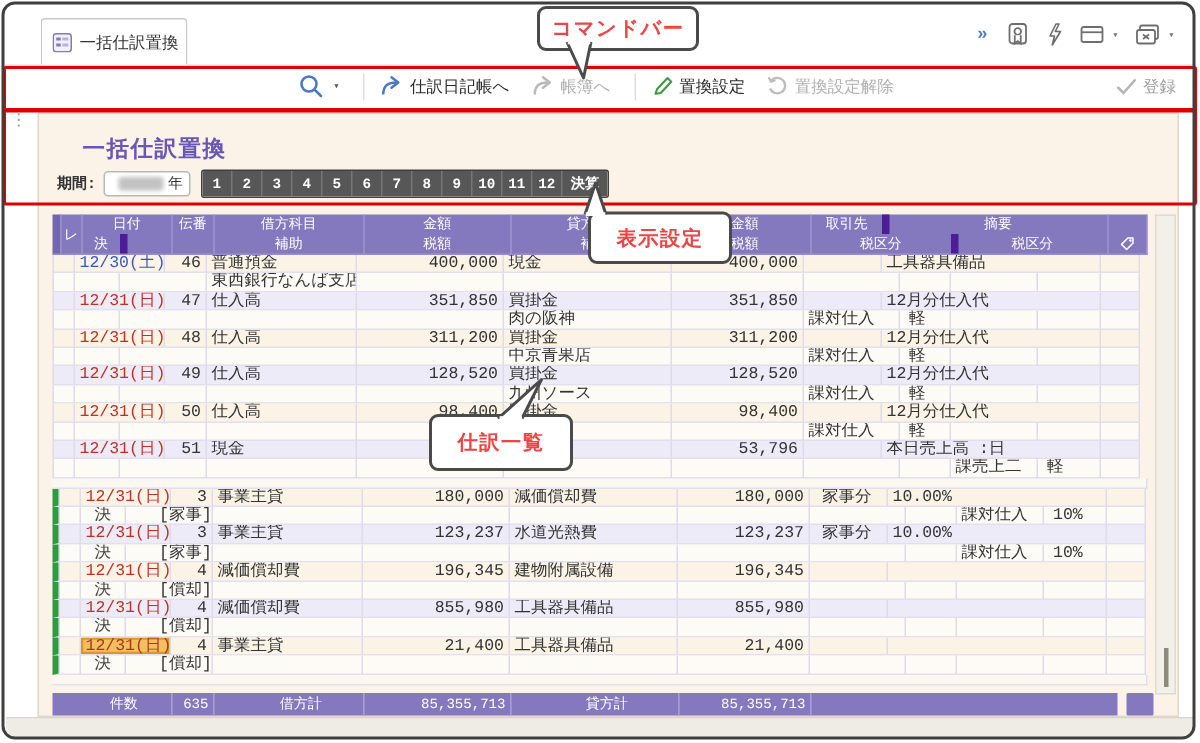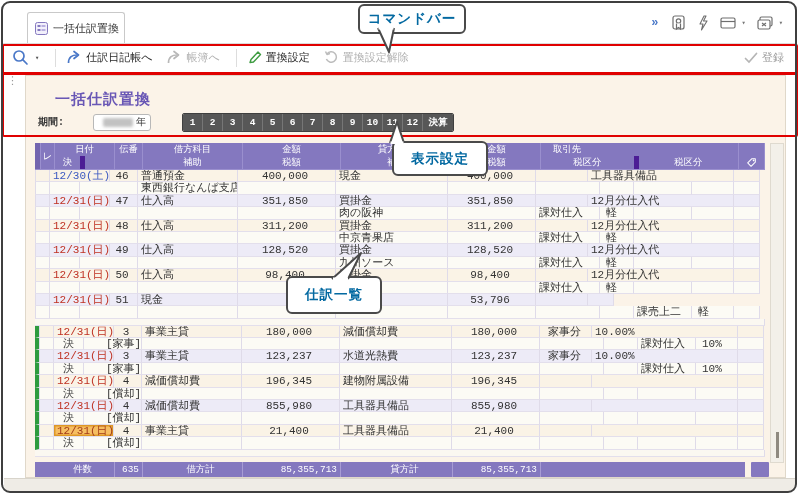--- a/index.html
+++ b/index.html
@@ -5,32 +5,32 @@
   html,body{margin:0;padding:0;background:#fff;}
   .stage{position:relative;width:800px;height:495px;font-family:Liberation Mono, monospace;overflow:hidden;background:#fff;}
   .win-border{position:absolute;left:1px;top:1px;width:792px;height:488px;border:2px solid #3f3f3f;border-radius:9px;pointer-events:none;z-index:50;}
   
   .tabbar{position:absolute;left:3px;top:3px;width:794px;height:40px;background:#fff;border-bottom:1px solid #dcdcdc;}
   .tab{position:absolute;left:24px;top:9px;height:31px;width:98px;background:#fff;border:1px solid #c9c9c9;border-bottom:none;border-radius:3px 3px 0 0;display:flex;align-items:center;gap:5px;padding-left:7px;box-sizing:border-box;font-size:11px;color:#333;}
   .top-icons{position:absolute;right:14px;top:12px;display:flex;align-items:center;gap:11px;color:#6e6e6e;}
   .chevrons{color:#4a78c8;font-size:12px;font-weight:bold;letter-spacing:-1px;margin-right:2px;}
   .caret{font-size:7px;color:#777;margin-left:-5px;}
   
-  .toolbar{position:absolute;left:3px;top:44px;width:794px;height:27px;background:#fff;display:flex;align-items:center;padding-left:9px;box-sizing:border-box;font-size:11px;color:#2b2b2b;}
+  .toolbar{position:absolute;left:3px;top:44px;width:794px;height:27px;background:#fff;display:flex;align-items:center;padding-left:9px;box-sizing:border-box;font-size:11px;color:#2b2b2b;justify-content:center;}
   .tb-item{display:flex;align-items:center;gap:4px;margin-right:14px;cursor:default;}
   .tb-item.disabled{color:#b0b0b0;}
   .tb-sep{width:1px;height:18px;background:#ddd;margin:0 10px 0 2px;}
   .tb-register{position:absolute;right:13px;top:0;height:27px;display:flex;align-items:center;gap:4px;color:#9d9d9d;}
   
   .redbox{position:absolute;border:2.5px solid #e00000;border-radius:2px;pointer-events:none;z-index:30;}
   
   .card{position:absolute;left:25px;top:75px;width:761px;height:403px;background:#fbf3e8;border:1px solid #e0d8ca;box-sizing:border-box;}
   .grip{position:absolute;left:7px;top:76px;color:#9a9a9a;font-size:11px;line-height:10px;}
   .panel-title{position:absolute;left:55px;top:90px;font-size:15px;font-weight:bold;color:#6957b5;letter-spacing:1px;}
-  .period-row{position:absolute;left:38px;top:113px;height:18px;display:flex;align-items:center;font-size:10px;color:#333;gap:24px;}
+  .period-row{position:absolute;left:38px;top:113px;height:18px;display:flex;align-items:center;font-size:10px;color:#333;}
   .period-label{font-weight:bold;margin-right:5px;}
   .yearbox{width:58px;height:17px;background:#fff;border:1px solid #b8b8b8;border-radius:3px;display:flex;align-items:center;justify-content:flex-end;padding:0 4px;box-sizing:border-box;gap:3px;margin-right:7px;}
   .yearblur{display:inline-block;width:30px;height:9px;background:#c2c2c2;border-radius:2px;filter:blur(1.5px);}
   .monthbar{display:flex;height:17px;border:1px solid #3f3f3f;border-radius:2px;overflow:hidden;}
   .mbtn{width:19px;background:#575757;color:#fff;font-size:9.5px;font-weight:bold;display:flex;align-items:center;justify-content:center;}
   .mbtn+.mbtn{border-left:1px solid #767676;}
   .mbtn.kessan{width:30px;}
   
   .jtable{position:absolute;left:35px;top:143px;width:730px;}
   .thead{display:flex;width:730px;}
@@ -39,21 +39,21 @@
   .h-line{height:13px;display:flex;align-items:center;justify-content:center;box-sizing:border-box;}
   .h-split{display:flex;}
   .h-split>div{height:13px;display:flex;align-items:center;justify-content:center;box-sizing:border-box;border-right:5px solid #4c1d95;}
   .h-split>div:last-child{border-right:none;}
   .h-full{height:26px;display:flex;align-items:center;justify-content:center;}
   .w6{width:6px}.w14{width:14px}.w26{width:26px}.w28{width:28px}.w30{width:30px}.w34{width:34px}
   .w42{width:42px}.w52{width:52px}.w58{width:58px}.w60{width:60px}.w64{width:64px}.w88{width:88px}
   .w98{width:98px}.w100{width:100px}.w112{width:112px}.w146{width:146px}.w198{width:198px}
   .t-row{display:flex;width:730px;height:12.4px;font-size:11px;line-height:12px;color:#333;}
   .cell{box-sizing:border-box;border-right:1px solid #dfdbe9;border-bottom:1px solid #e3dfec;overflow:hidden;white-space:nowrap;padding:0 0 0 3px;}
-  .cell.num{text-align:center;padding:0 3px 0 0;}
+  .cell.num{text-align:right;padding:0 3px 0 0;}
   .cell.c0{background:#f2f0e9;padding:0;}
   .cell.c0.green{border-left:4px solid #2e9b3e;}
   .bg-cream .cell{background:#faf3e6;}
   .bg-lav .cell{background:#edebf7;}
   .bg-cream .cell.c0,.bg-lav .cell.c0{background:#f2f0e9;}
   .line2 .cell{background:#fcfbf5;}
   .line2 .cell.c0{background:#f2f0e9;}
   .date-red{color:#bf3122;}
   .date-blue{color:#3a57c0;}
   .cell.selected{background:#f6be62 !important;box-shadow:inset 0 0 0 1.5px #de9726;color:#a33c18;}
@@ -67,21 +67,21 @@
   .fcell{background:#8478bf;height:15px;box-sizing:border-box;border-right:1px solid #a79cd4;display:flex;align-items:center;}
   .fcell.center{justify-content:center;padding-left:16px;}
   .fcell.right{justify-content:flex-end;padding-right:3px;}
   .fgap{width:6px;background:transparent;}
   .ftag{width:18px;background:#8478bf;border-radius:1px;}
   
   .vscroll{position:absolute;left:770px;top:143px;width:14px;height:320px;background:#f3f0e9;border:1px solid #dfdacf;box-sizing:border-box;}
   .vthumb{position:absolute;left:5px;top:288px;width:3px;height:26px;background:#8f8a80;}
   .bottomstrip{position:absolute;left:4px;top:478px;width:792px;height:13px;background:#efece6;border-top:1px solid #d8d4cb;border-radius:0 0 7px 7px;}
   
-  .callout{position:absolute;background:#fff;border:2px solid #4a4a4a;border-radius:6px;display:flex;align-items:center;justify-content:center;font-size:13.5px;font-weight:600;color:#0369a1;z-index:40;letter-spacing:1px;}
+  .callout{position:absolute;background:#fff;border:2px solid #4a4a4a;border-radius:6px;display:flex;align-items:center;justify-content:center;font-size:13.5px;font-weight:600;color:#ef4444;z-index:40;letter-spacing:1px;}
   .tail{position:absolute;z-index:41;pointer-events:none;}
   svg{display:block;}
 </style>
 </head>
 <body>
 
 <div class="stage">
 
   <div class="tabbar">
     <div class="tab">
@@ -240,20 +240,21 @@
           <div class="h-line">貸方科目</div>
           <div class="h-line">補助</div>
         </div>
       <div class="hcol w88">
           <div class="h-line">金額</div>
           <div class="h-line">税額</div>
         </div>
       <div class="hcol w198">
         <div class="h-split">
             <div class="w52">取引先</div>
+            <div class="w146">摘要</div>
           </div>
         <div class="h-split">
             <div class="w98">税区分</div>
             <div class="w100">税区分</div>
           </div>
       </div>
       <div class="hcol w26">
         <div class="h-line"></div>
         <div class="h-line">
           <svg width="11" height="11" viewBox="0 0 13 13">
@@ -412,20 +413,21 @@
   <div class="t-row line1 bg-lav">
     <div class="cell c0"></div>
     <div class="cell w14"></div>
     <div class="cell w60 date-red">12/31(日)</div>
     <div class="cell w28 num">51</div>
     <div class="cell w100">現金</div>
     <div class="cell w98 num"></div>
     <div class="cell w112"></div>
     <div class="cell w88 num">53,796</div>
     <div class="cell w52 ptn-pad"></div>
+    <div class="cell w146">本日売上高 :日</div>
     <div class="cell w26"></div>
   </div>
   <div class="t-row line2">
     <div class="cell c0"></div>
     <div class="cell w14"></div>
     <div class="cell w30 kessan-cell"></div>
     <div class="cell w58 typetag"></div>
     <div class="cell w100"></div>
     <div class="cell w98 num"></div>
     <div class="cell w112"></div>

